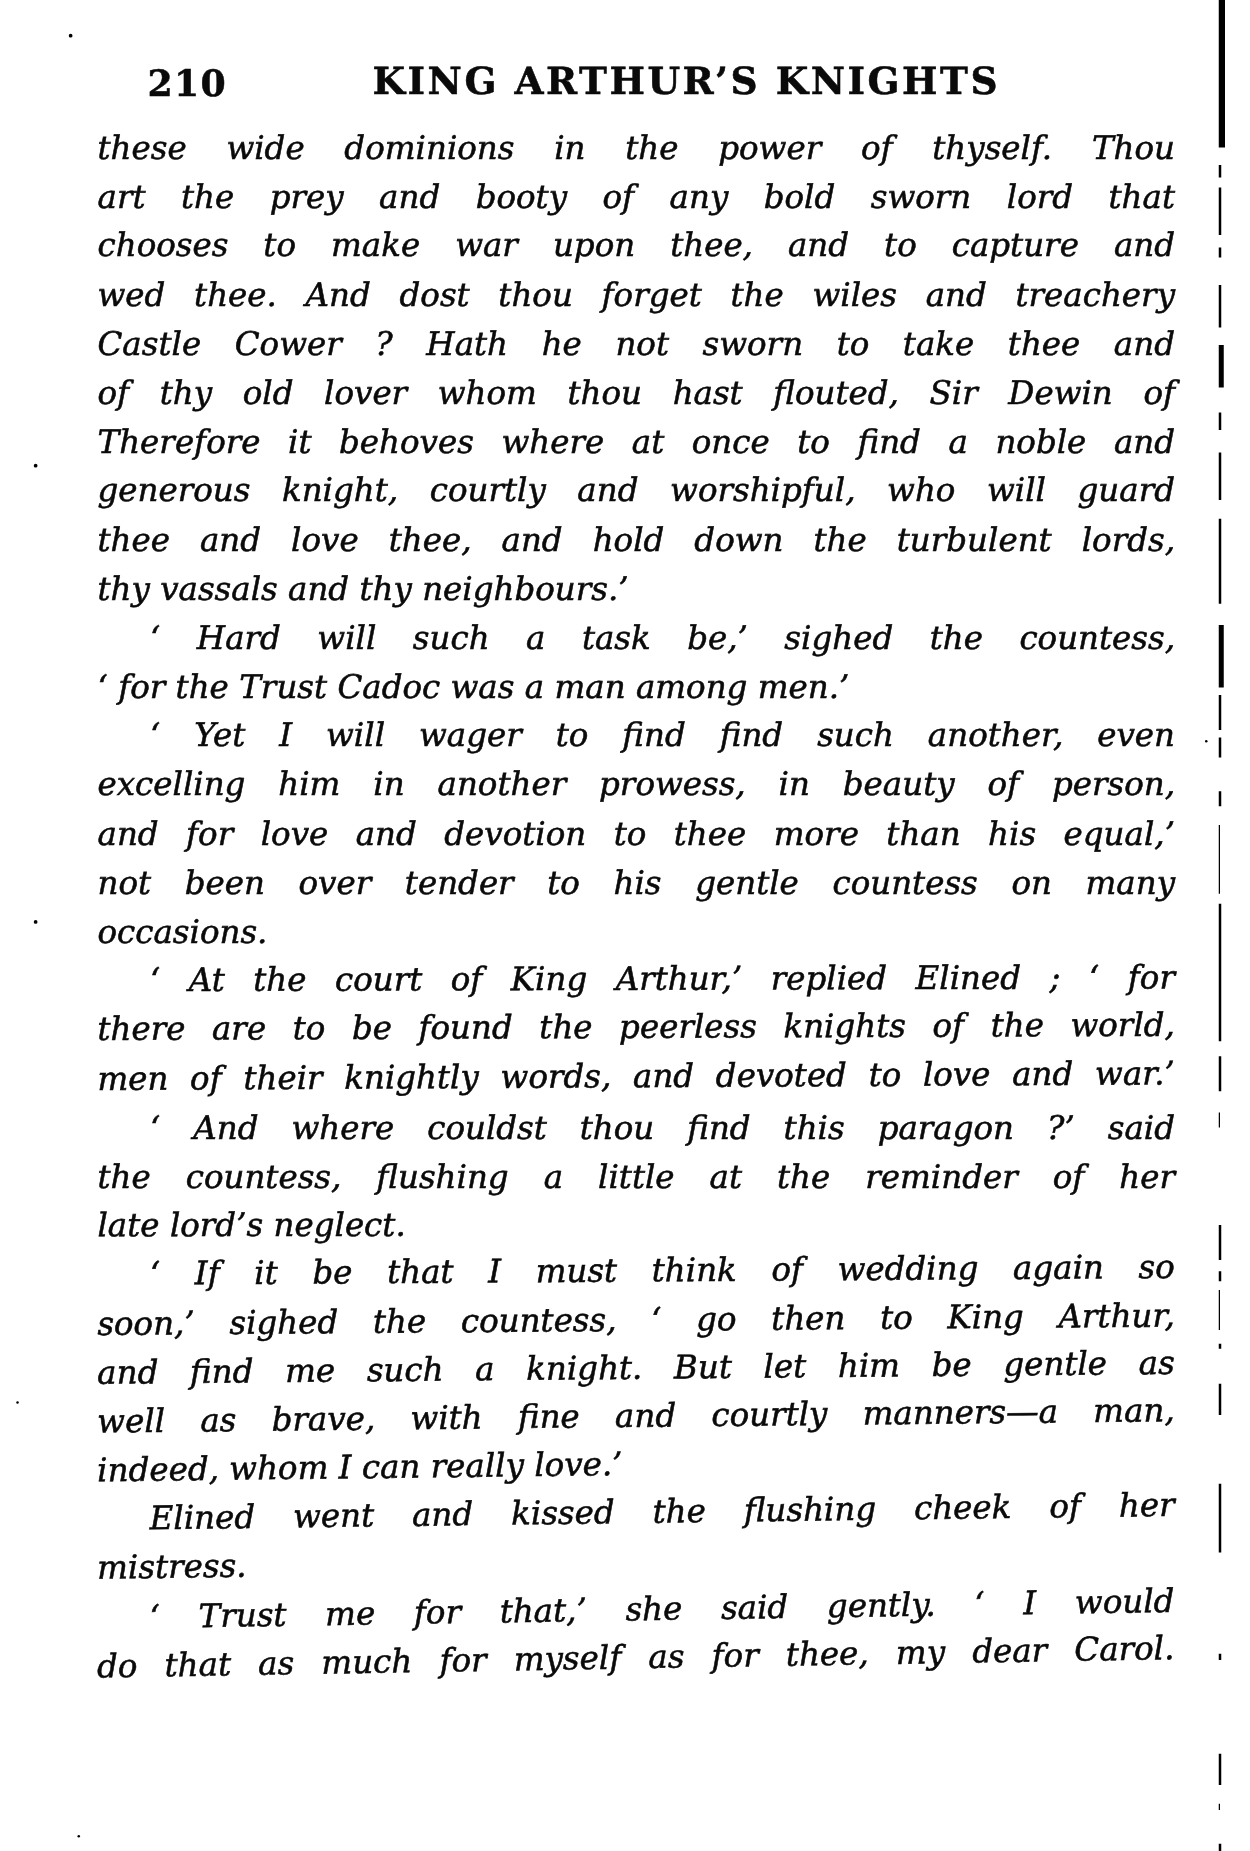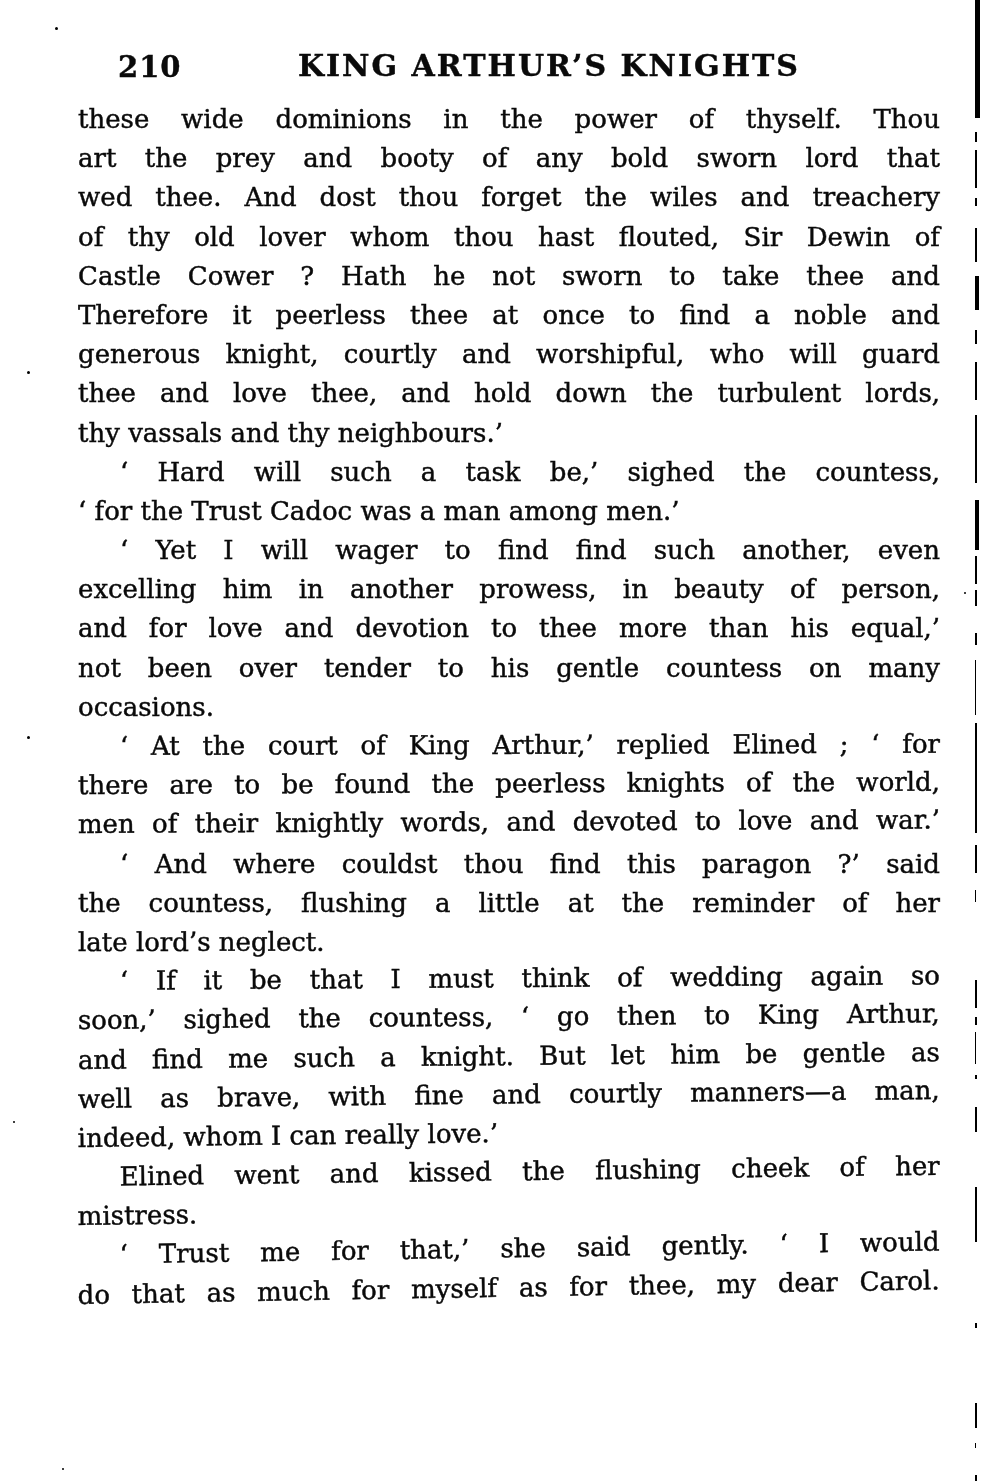--- a/index.html
+++ b/index.html
@@ -18,21 +18,21 @@
     position: absolute; left: 0; top: 2px;
     font-weight: bold; font-size: 29px; letter-spacing: 1px;
     -webkit-text-stroke: 0.4px currentColor;
   }
   .running-head {
     position: absolute; left: 0; right: 0; top: 0;
     text-align: center; font-weight: bold; font-size: 30px; letter-spacing: 2px;
     -webkit-text-stroke: 0.4px currentColor;
   }
 
-  .body-text { position: absolute; top: 100px; left: 78px; width: 862px; }
+  .body-text { position: absolute; top: 100px; left: 78px; width: 862px; font-style: italic; }
   .para { margin: 0; }
   .line {
     height: 39.2px; line-height: 39.2px;
     font-size: 26px;
     text-align: justify;
     text-align-last: justify;
     -webkit-text-stroke: 0.45px currentColor;
     transform-origin: 0 100%;
     white-space: nowrap;
   }
@@ -47,24 +47,25 @@
 
 <div class="page">
   <div class="header">
     <span class="pagenum">210</span>
     <span class="running-head">KING ARTHUR’S KNIGHTS</span>
   </div>
   <div class="body-text">
       <div class="para">
         <div class="line">these wide dominions in the power of thyself.  Thou</div>
         <div class="line">art the prey and booty of any bold sworn lord that</div>
+        <div class="line">chooses to make war upon thee, and to capture and</div>
         <div class="line">wed thee.   And dost thou forget the wiles and treachery</div>
+        <div class="line">Castle Cower ?   Hath he not sworn to take thee and</div>
         <div class="line">of thy old lover whom thou hast flouted, Sir Dewin of</div>
-        <div class="line">Castle Cower ?   Hath he not sworn to take thee and</div>
-        <div class="line">Therefore it peerless thee at once to find a noble and</div>
+        <div class="line">Therefore it behoves where at once to find a noble and</div>
         <div class="line">generous knight, courtly and worshipful, who will guard</div>
         <div class="line">thee and love thee, and hold down the turbulent lords,</div>
         <div class="line short">thy vassals and thy neighbours.’</div>
       </div>
       <div class="para">
         <div class="line indent">‘ Hard will such a task be,’ sighed the countess,</div>
         <div class="line short">‘ for the Trust Cadoc was a man among men.’</div>
       </div>
       <div class="para">
         <div class="line indent">‘ Yet I will wager to find find such another, even</div>

